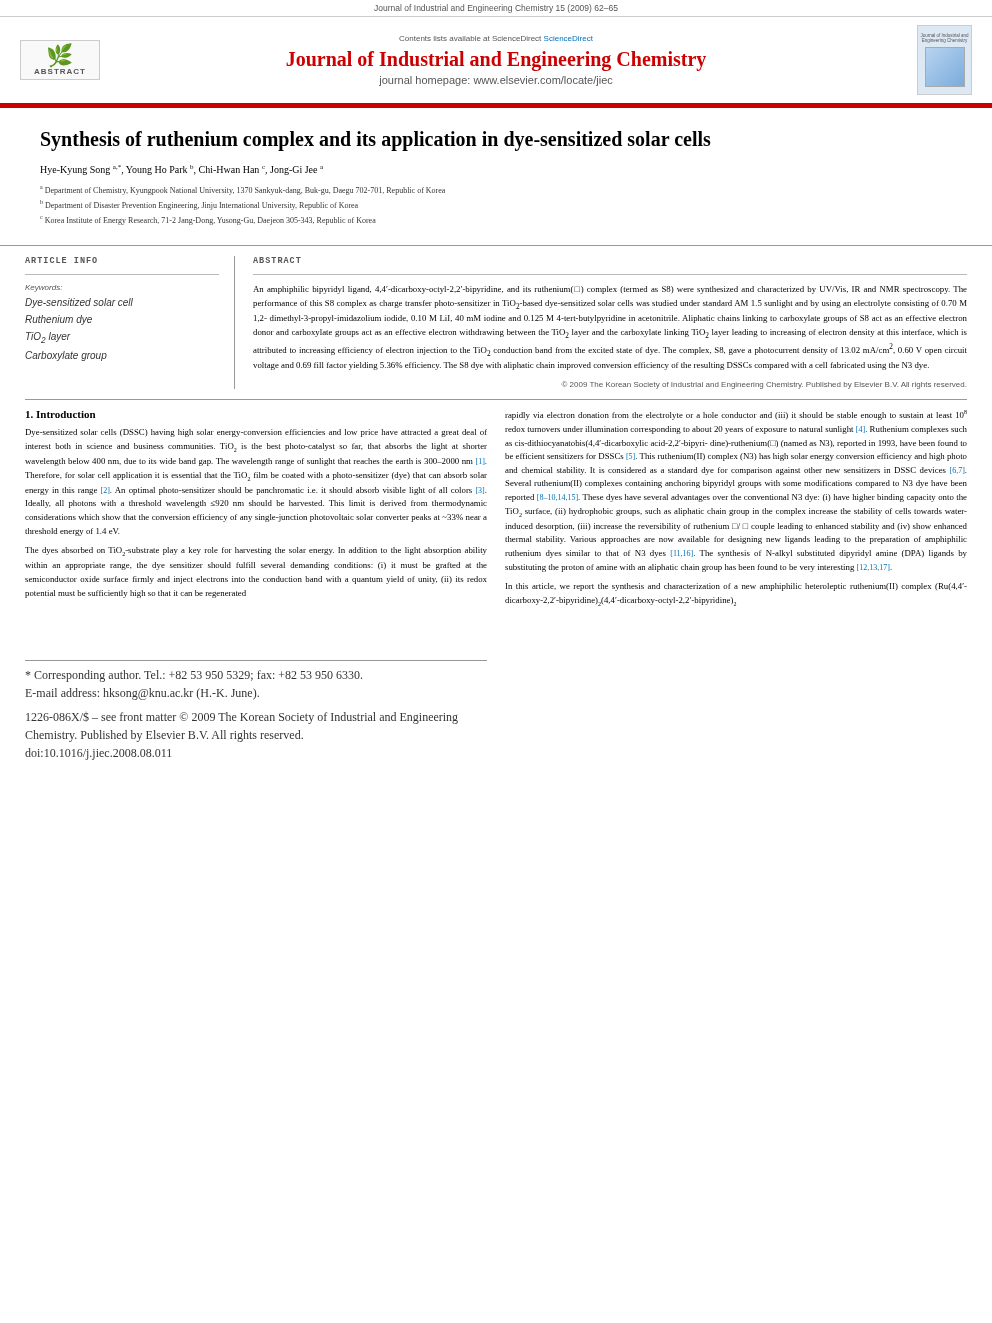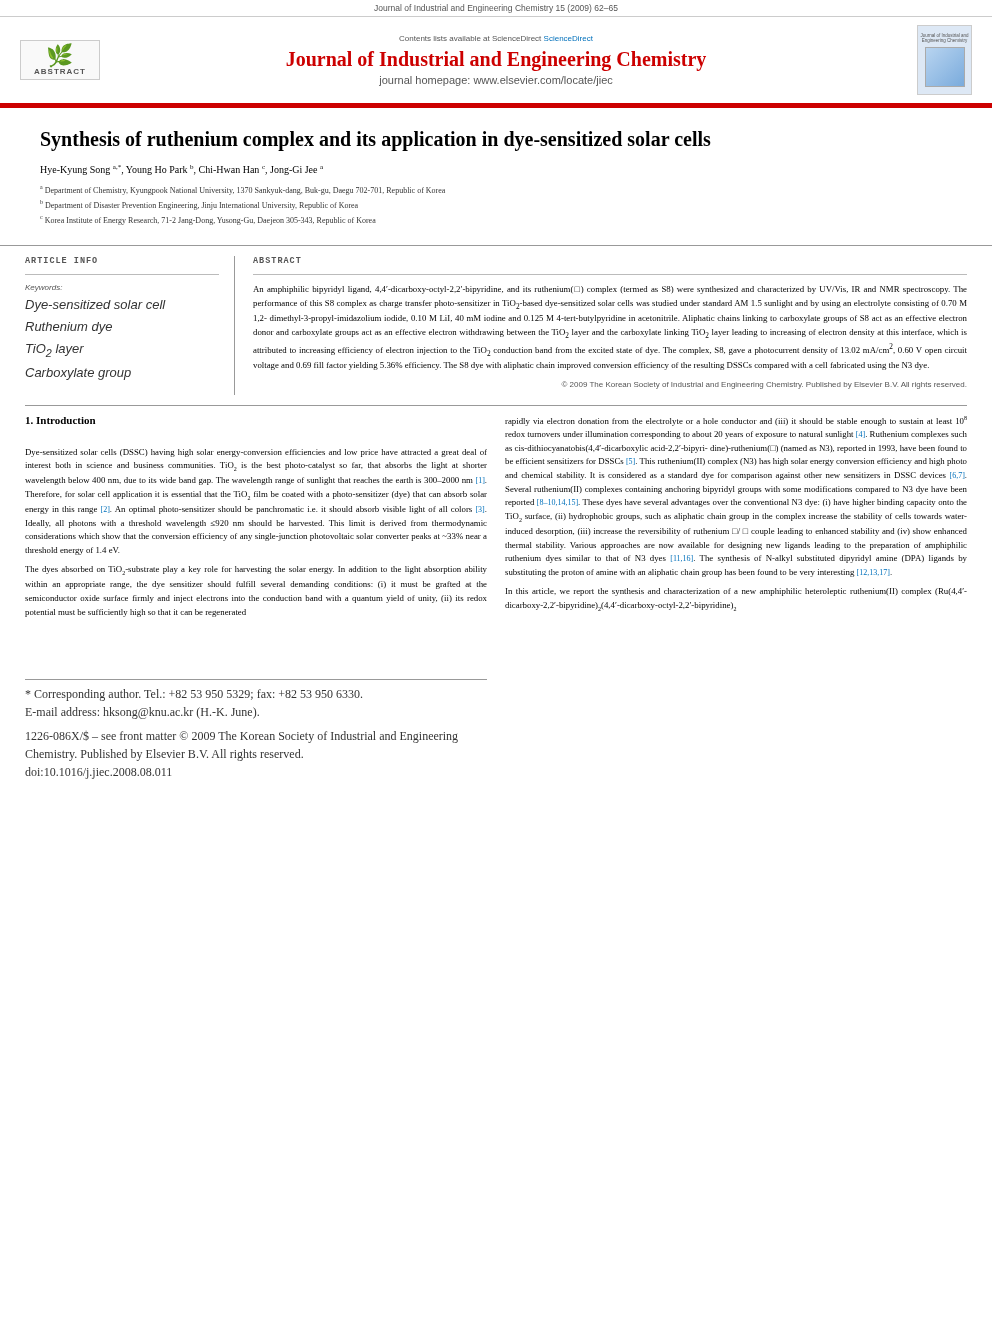--- a/index.html
+++ b/index.html
@@ -161,21 +161,21 @@
       margin-bottom: 2px;
       font-family: Arial, sans-serif;
     }
     .info-dates {
       font-size: 8px;
       color: #333;
       line-height: 1.6;
       font-family: Arial, sans-serif;
     }
     .keywords-list {
-      font-size: 13px;
+      font-size: 10px;
       line-height: 1.7;
       color: #333;
       font-family: Arial, sans-serif;
       font-style: italic;
     }
     .divider-line {
       border: none;
       border-top: 1px solid #bbb;
       margin: 8px 0;
     }
@@ -205,21 +205,21 @@
       flex: 1;
     }
     .body-right {
       flex: 1;
     }
 
     .section-heading {
       font-size: 11px;
       font-weight: bold;
       color: #000;
-      margin-bottom: 20px;
+      margin-bottom: 6px;
       font-family: "Times New Roman", serif;
     }
     .body-text {
       font-size: 8.8px;
       line-height: 1.55;
       color: #000;
       text-align: justify;
       margin-bottom: 6px;
     }
     .body-text .ref {

